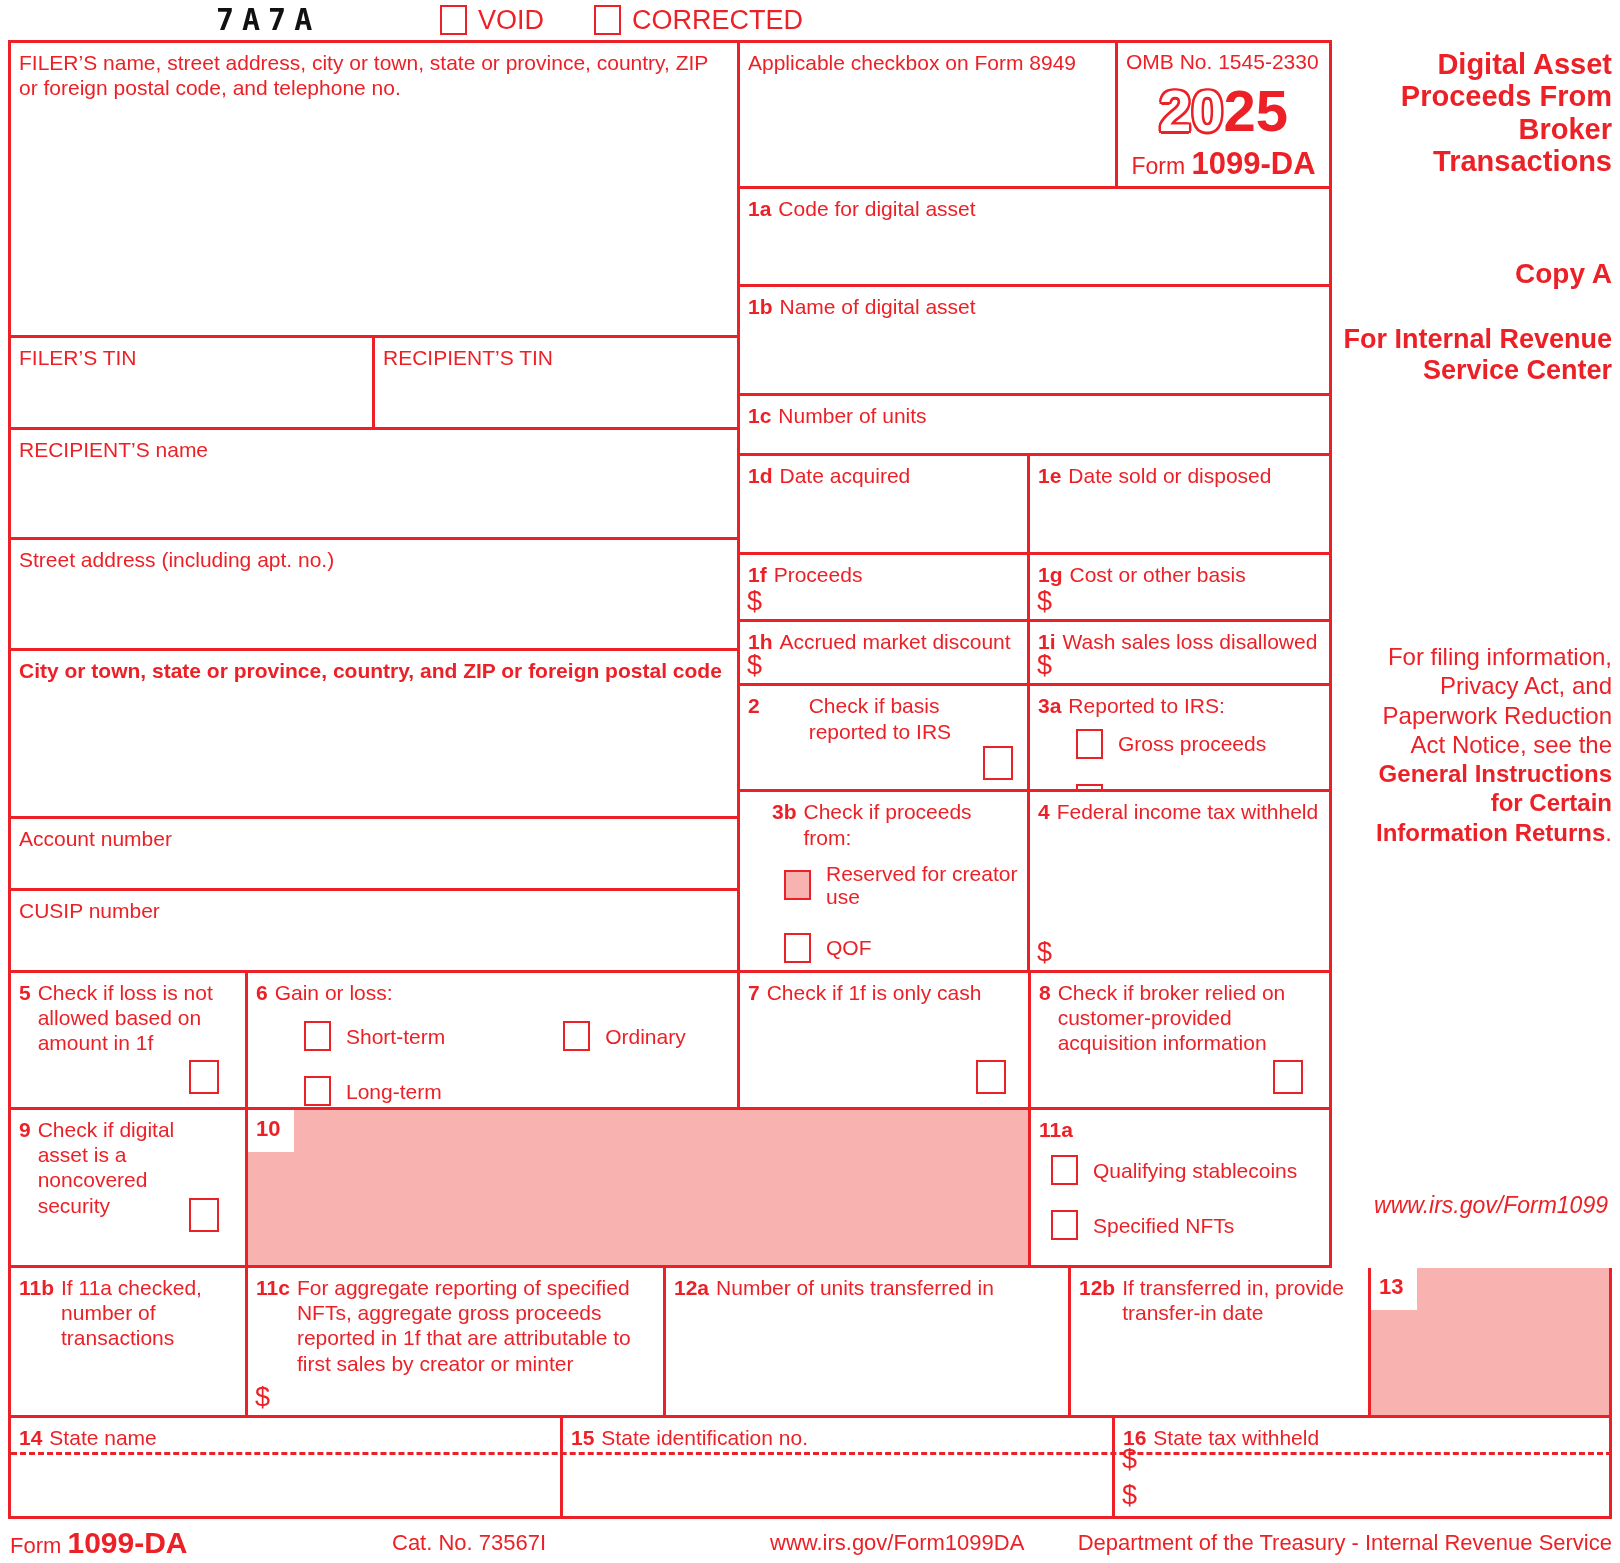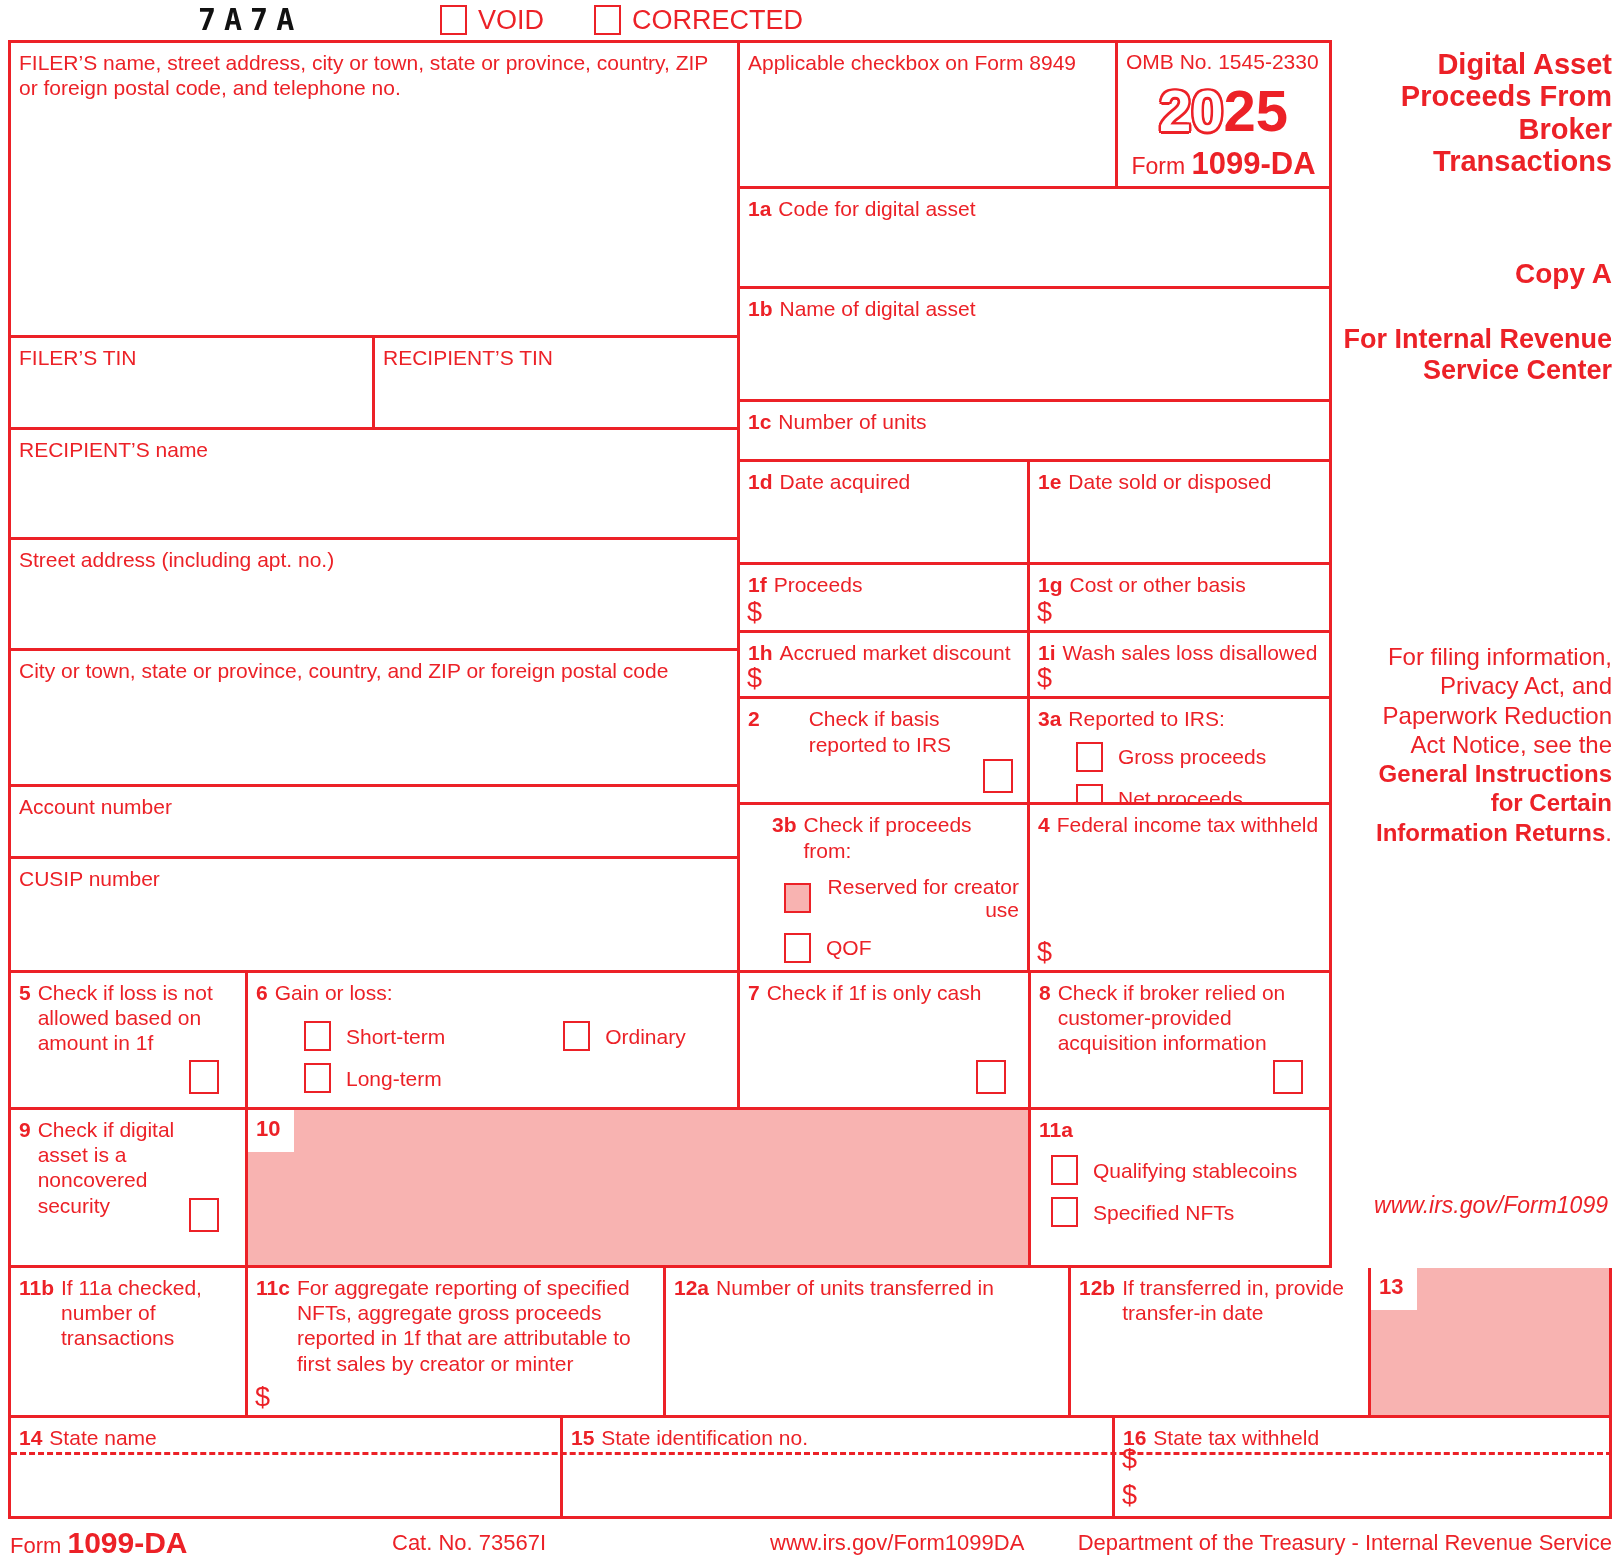--- a/index.html
+++ b/index.html
@@ -1,21 +1,21 @@
 <!DOCTYPE html>
 <html style="--red: #ec2127; --pink: #f8b3b1; --ink: #111111;"><head>
 <meta charset="utf-8">
 <style>
   :root{ --red:#ec2127; --pink:#f8b3b1; --ink:#111; }
   *{margin:0;padding:0;box-sizing:border-box;}
   body{background:#fff;font-family:"Liberation Sans",sans-serif;}
   #page{position:relative;width:1620px;height:1563px;background:#fff;color:var(--red);overflow:hidden;}
 
   
-  .ocr-code{position:absolute;left:198px;top:2px;font-family:"DejaVu Sans Mono",monospace;font-weight:bold;font-size:30px;letter-spacing:8px;color:var(--ink);}
+  .ocr-code{position:absolute;left:216px;top:2px;font-family:"DejaVu Sans Mono",monospace;font-weight:bold;font-size:30px;letter-spacing:8px;color:var(--ink);}
   .topcb{position:absolute;top:5px;width:27px;height:30px;border:2.5px solid var(--red);background:#fff;}
   .toplbl{position:absolute;top:5px;font-size:27px;color:var(--red);}
 
   
   .sec{position:absolute;left:8px;display:flex;border-left:3px solid var(--red);}
   #sec1{top:40px;width:1324px;height:933px;border-top:3px solid var(--red);}
   #sec2{top:973px;width:1324px;height:137px;}
   #sec3{top:1110px;width:1324px;height:158px;}
   #sec4{top:1268px;width:1604px;height:150px;}
   #sec5{top:1418px;width:1604px;height:101px;}
@@ -45,21 +45,21 @@
   .sb-filing{position:absolute;top:602px;right:0;width:250px;font-size:24px;line-height:1.22;}
   .sb-url{position:absolute;top:1152px;right:4px;font-style:italic;font-size:23px;}
 
   
   .omb-line{font-size:21px;}
   .year{ text-align:center;margin-top:8px;font-size:58px;font-weight:bold;line-height:1;}
   .y-outline{color:#fff;text-shadow:-2px -2px 0 var(--red),2px -2px 0 var(--red),-2px 2px 0 var(--red),2px 2px 0 var(--red),-2.5px 0 0 var(--red),2.5px 0 0 var(--red),0 -2.5px 0 var(--red),0 2.5px 0 var(--red);}
   .form-id{text-align:center;margin-top:6px;font-size:23px;}
   .form-id b{font-size:31px;}
 
-  .opts{margin-top:10px;display:flex;flex-direction:column;gap:12px;padding-left:38px;text-align:right;}
+  .opts{margin-top:10px;display:flex;flex-direction:column;gap:25px;padding-left:38px;}
   .opts.tight{padding-left:12px;margin-top:12px;}
   .gainrow{display:flex;gap:118px;}
 
   
   .dashline{position:absolute;left:0;right:0;top:34px;border-top:3px dashed var(--red);}
   .d16a{position:absolute;left:7px;top:26px;font-size:27px;}
   .d16b{position:absolute;left:7px;top:62px;font-size:27px;}
 
   
   #footer{position:absolute;left:8px;right:8px;top:1520px;height:40px;font-size:22px;}
@@ -102,21 +102,21 @@
       <div class="cell" style="height:110px;">
         <div class="lbl">
             <span>RECIPIENT’S name</span>
           </div>
       </div>
       <div class="cell" style="height:111px;">
         <div class="lbl">
             <span>Street address (including apt. no.)</span>
           </div>
       </div>
-      <div class="cell" style="height:136px;">
+      <div class="cell" style="height:168px;font-weight:bold;">
         <div class="lbl">
             <span>City or town, state or province, country, and ZIP or foreign postal code</span>
           </div>
       </div>
       <div class="cell" style="height:72px;">
         <div class="lbl">
             <span>Account number</span>
           </div>
       </div>
       <div class="cell grow">

